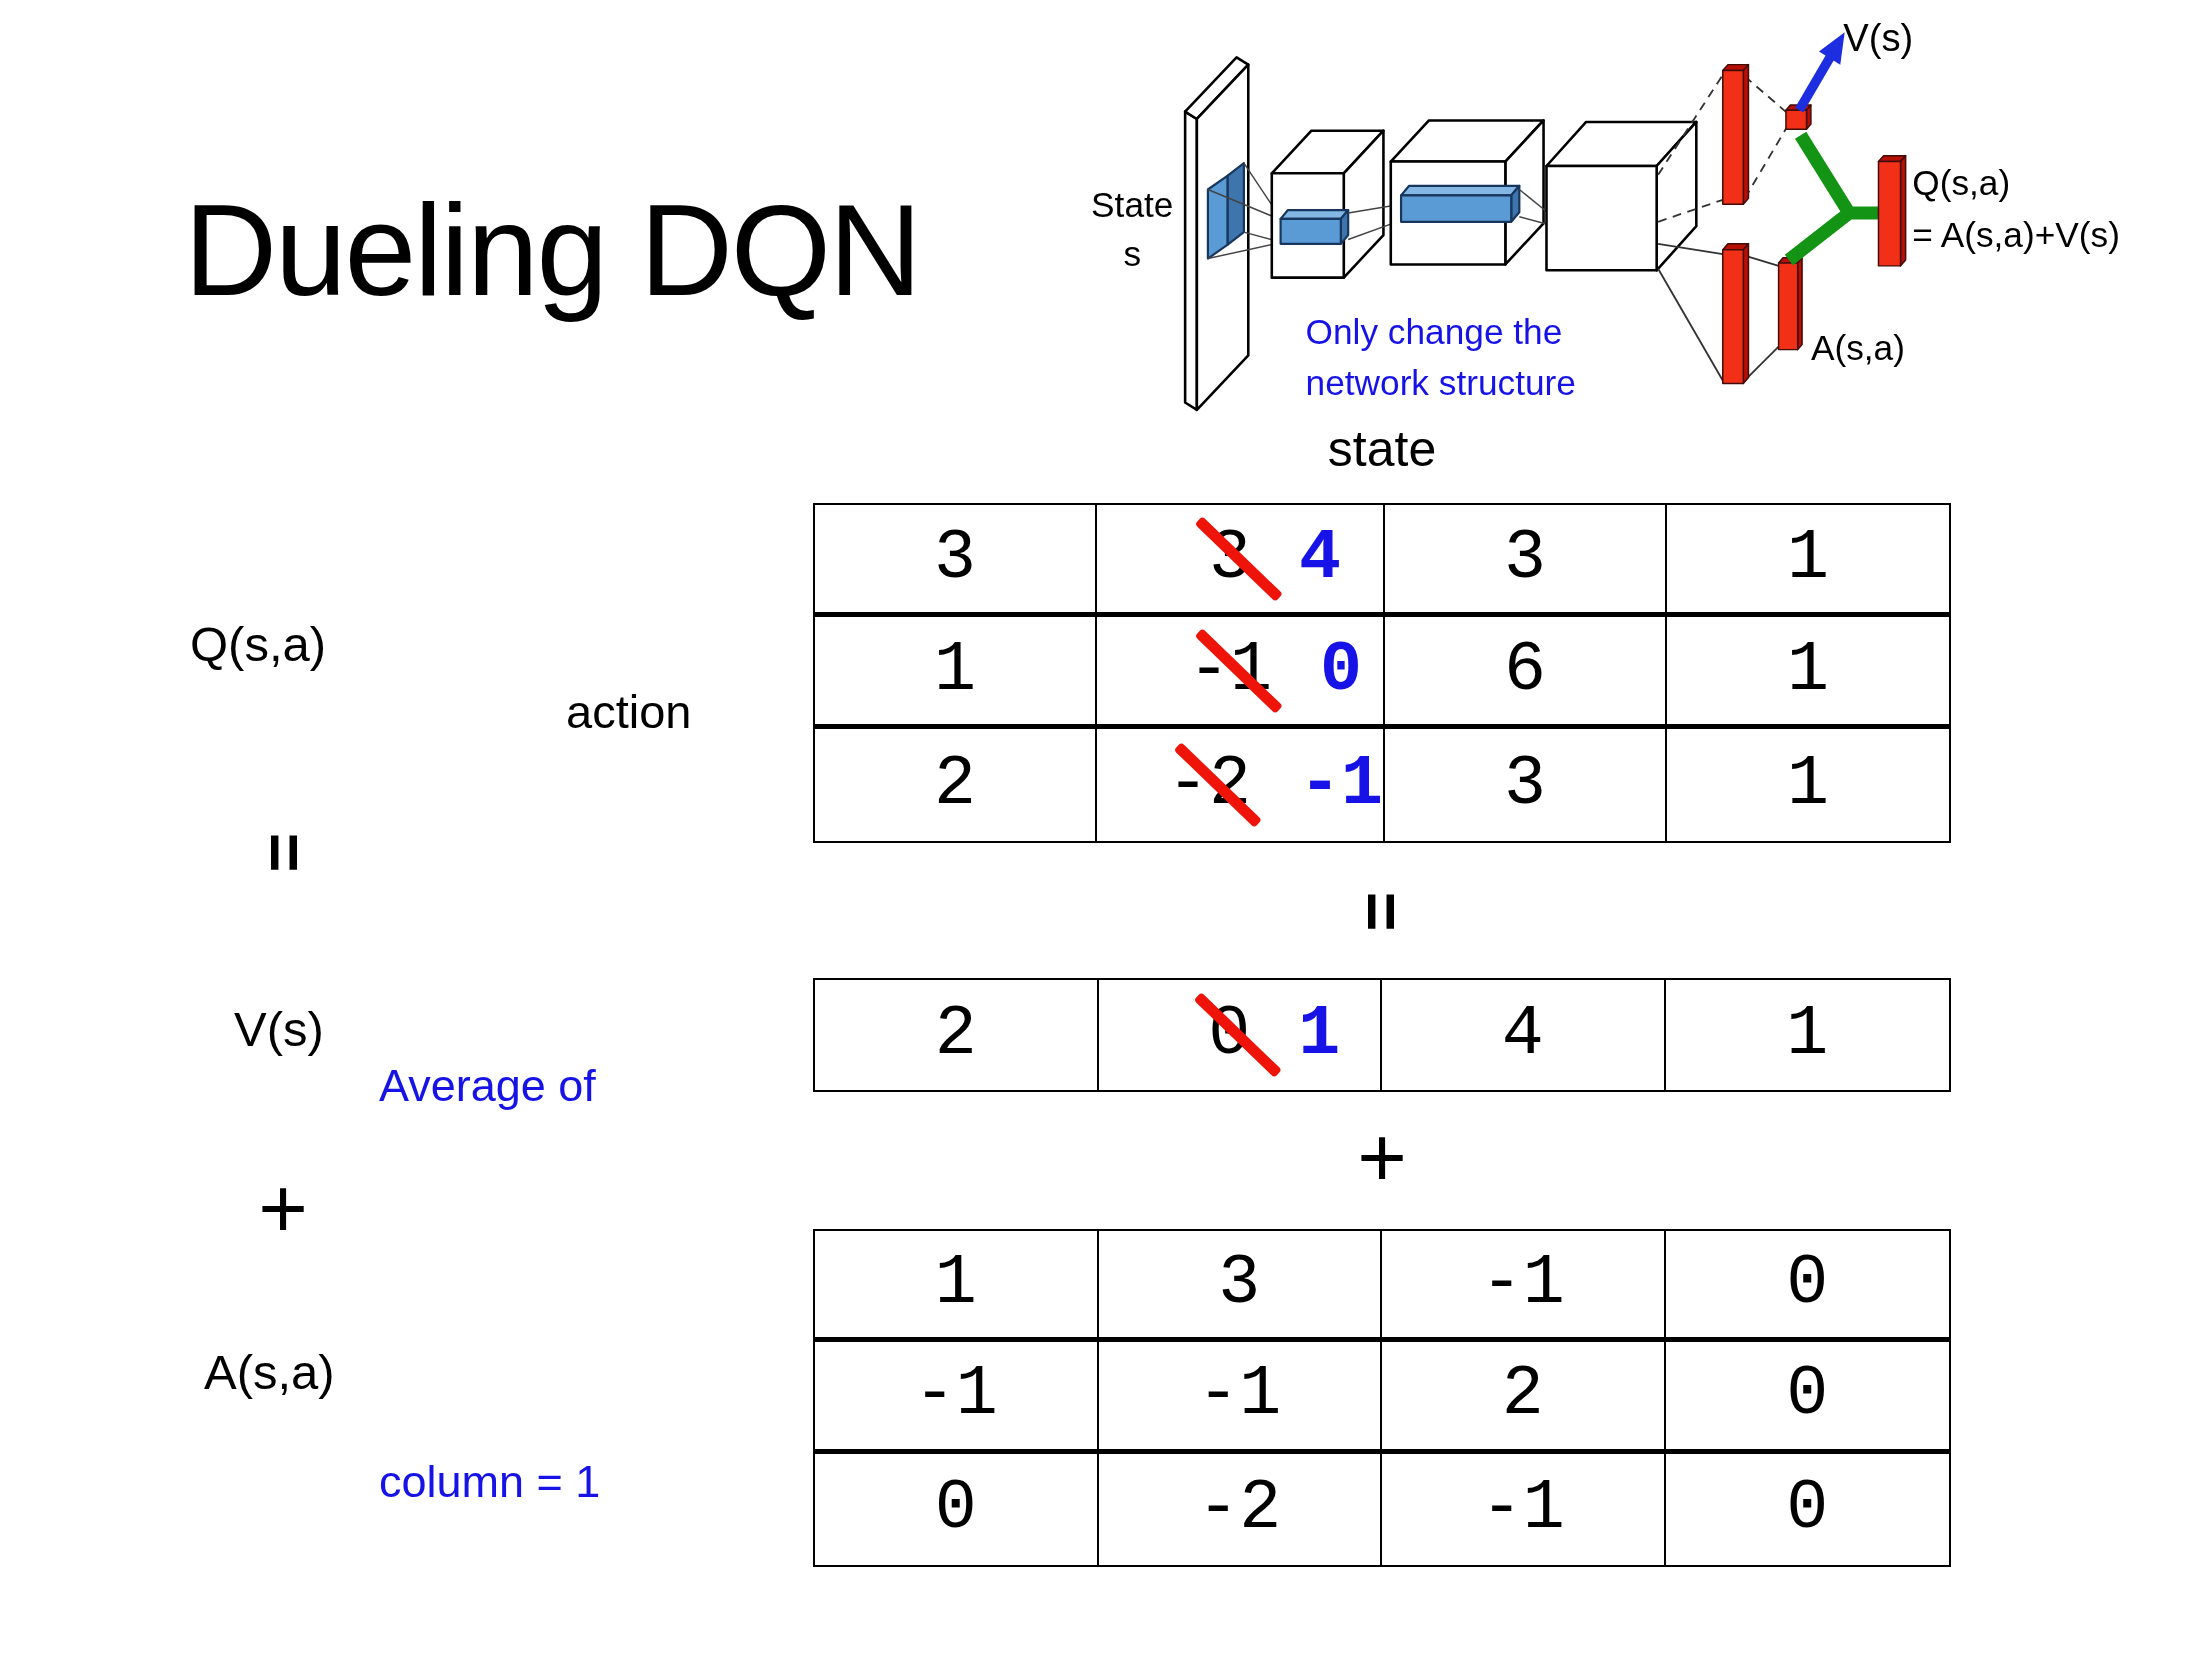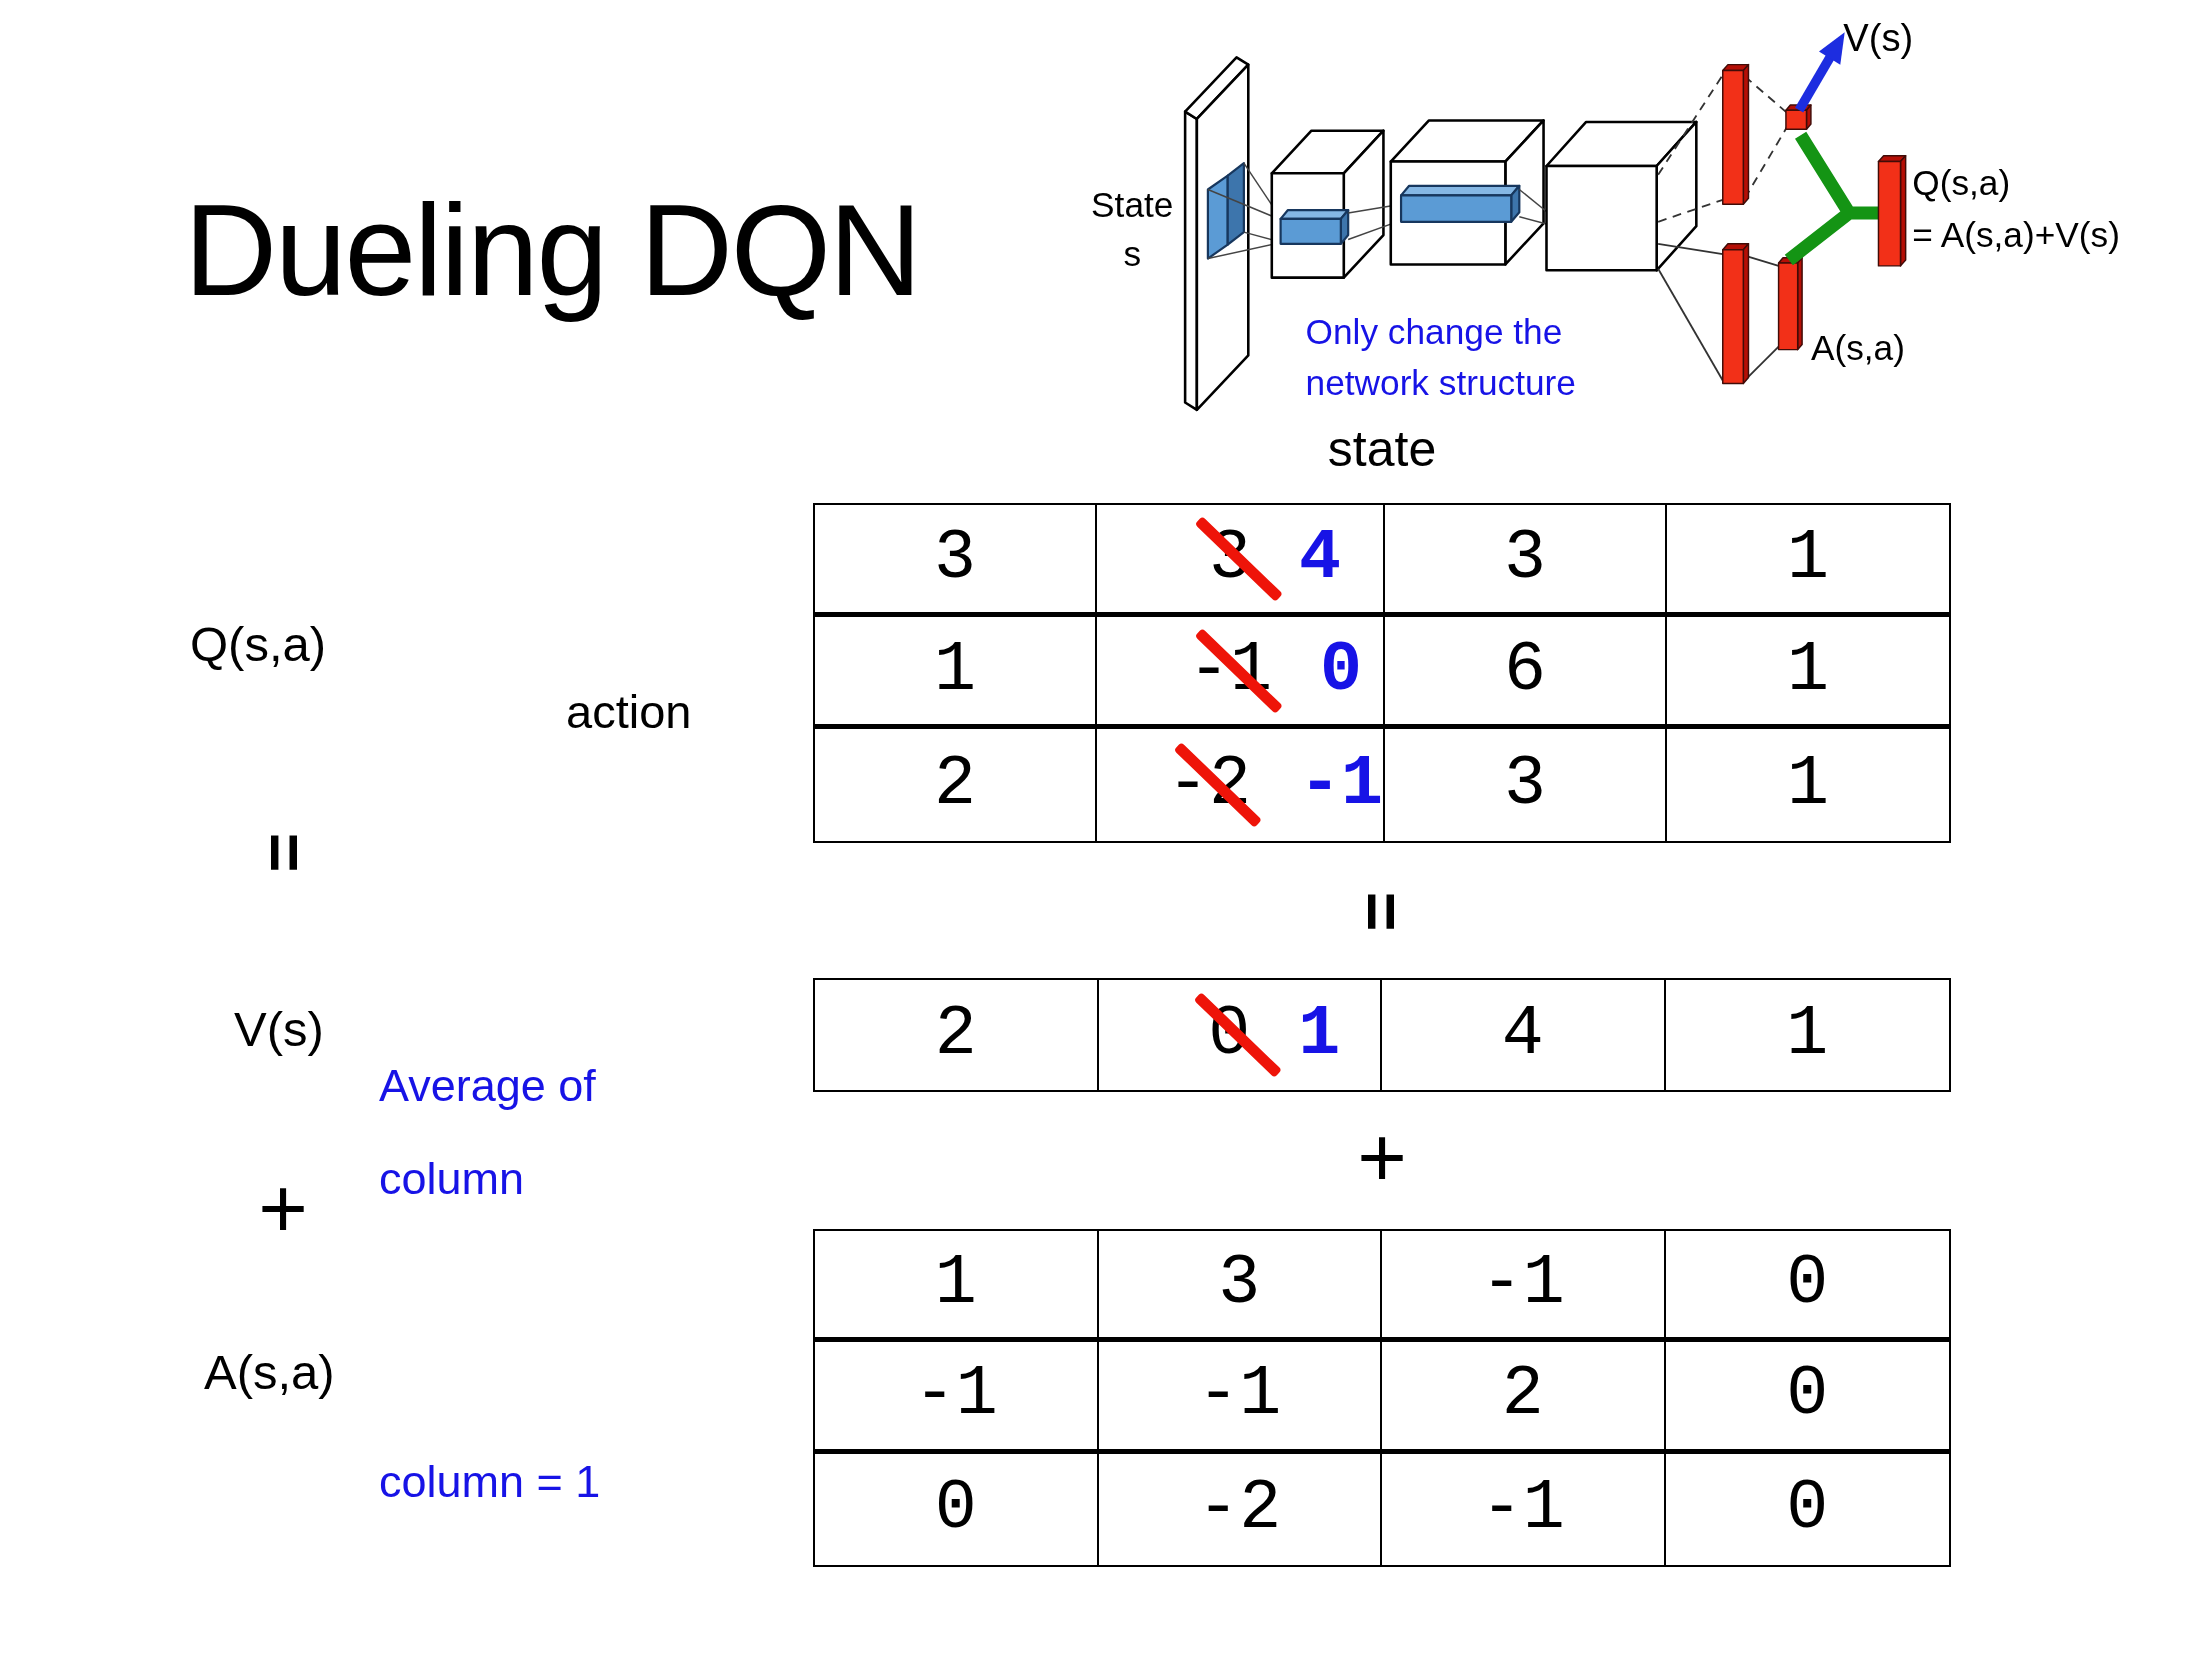--- a/index.html
+++ b/index.html
@@ -180,21 +180,20 @@
   </svg>
 
   <div id="state-header" class="abs">state</div>
   <div id="action-label" class="abs">action</div>
   <div id="q-label" class="abs">Q(s,a)</div>
   <div id="equals-left" class="abs rot-eq">=</div>
   <div id="equals-mid" class="abs rot-eq">=</div>
   <div id="v-label" class="abs">V(s)</div>
   <div id="avg-note" class="abs blue-note">
     <div>Average of</div>
-    <div>column</div>
   </div>
   <div id="plus-left" class="abs plus">+</div>
   <div id="plus-mid" class="abs plus">+</div>
   <div id="a-label" class="abs">A(s,a)</div>
   <div id="sum-note" class="abs blue-note">
     <div>column = 1</div>
   </div>
 
   <div id="q-table" class="abs grid">
     <div class="cell">3</div>

